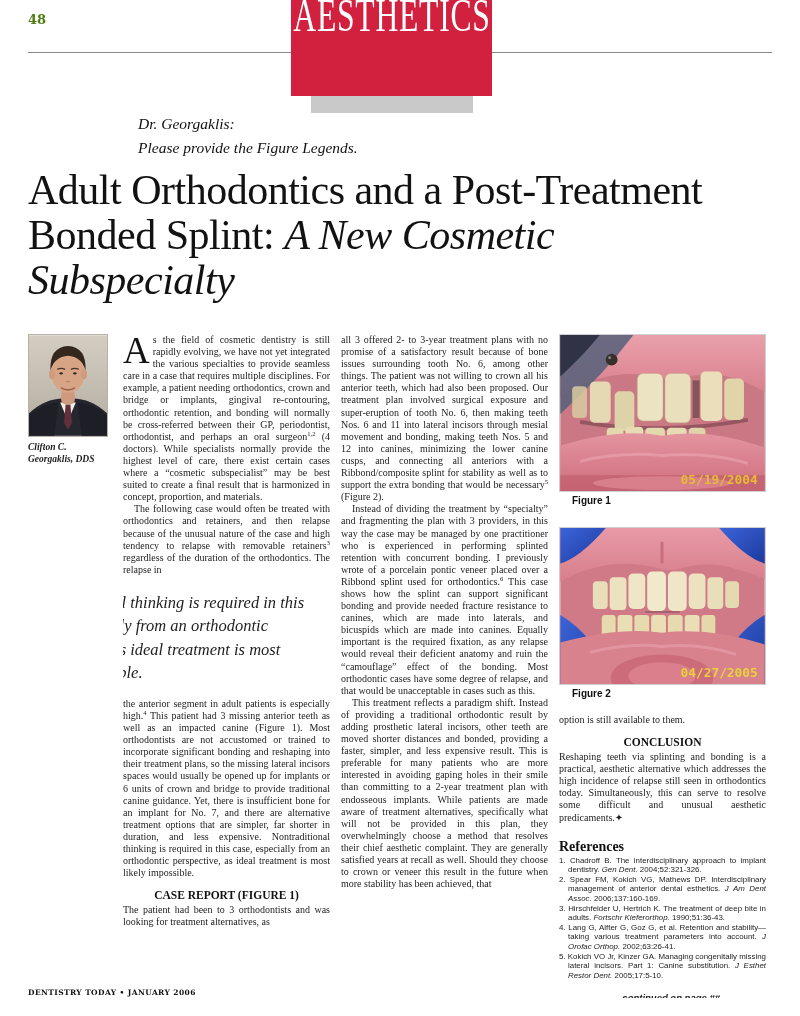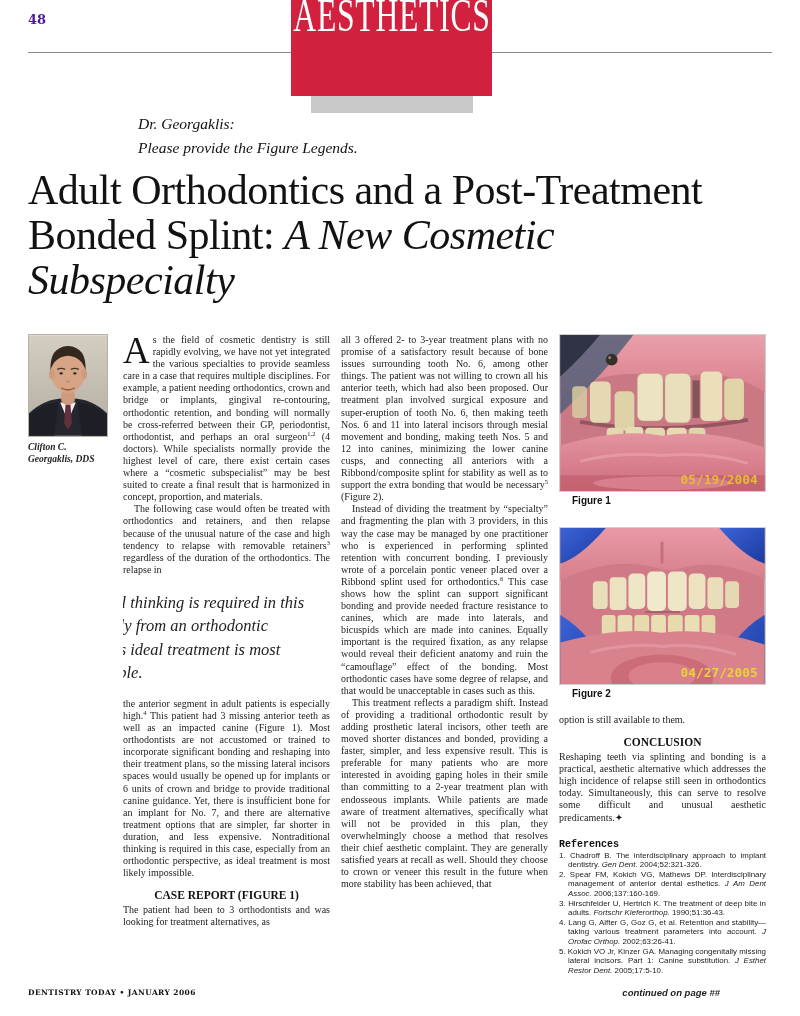--- a/index.html
+++ b/index.html
@@ -1,21 +1,21 @@
 <!DOCTYPE html>
 <html><head>
 <meta charset="utf-8">
 <style>
   html,body{margin:0;padding:0;background:#9a9a9a;}
   .page{position:relative;width:800px;height:1016px;background:#ffffff;overflow:hidden;
         font-family:"Liberation Serif",serif;color:#1c1c1c;}
 
   
   .page-num{position:absolute;left:28px;top:12px;font-size:13px;font-weight:bold;
-            font-family:"DejaVu Serif",serif;color:#4c1d95;}
+            font-family:"DejaVu Serif",serif;color:#4d7c0f;}
   .head-rule{position:absolute;left:28px;top:52px;width:744px;height:1px;background:#8a8a8a;}
   .banner{position:absolute;left:291px;top:0;width:201px;height:96px;background:#d2213e;
           display:flex;justify-content:center;z-index:2;}
   .banner-label{color:#fff;font-family:"Liberation Serif",serif;font-size:44px;line-height:40px;
           margin-bottom:14px;transform:scale(0.72,1.06);transform-origin:center bottom;
           letter-spacing:1px;white-space:nowrap;}
   .banner-shadow{position:absolute;left:311px;top:96px;width:162px;height:17px;background:#c9c9c9;z-index:1;}
 
   .proof-note{position:absolute;left:138px;top:112px;font-style:italic;font-size:15.5px;
           line-height:24px;color:#111;}
@@ -51,21 +51,21 @@
   .figure{margin:0 0 2px 0;}
   .figure svg{display:block;border:1px solid #cfcfcf;box-sizing:border-box;}
   .fig-caption{font-family:"Liberation Sans",sans-serif;font-weight:bold;font-size:10px;
           color:#111;margin:3px 0 0 1px;padding-left:12px;}
   .fig-gap{height:19px;}
   .col3-lead{margin-top:15px !important;}
 
   
   .end-mark{font-size:10px;}
   .refs{margin-top:15px;}
-  .refs-head{font-family:Liberation Mono, monospace;font-weight:bold;font-size:10px;color:#111;margin:0 0 1px 0;}
+  .refs-head{font-family:Liberation Serif, serif;font-weight:bold;font-size:14px;color:#111;margin:0 0 1px 0;}
   .refs ol{margin:0;padding:0;list-style:none;}
   .refs li{font-family:"Liberation Sans",sans-serif;font-size:7.9px;line-height:9.6px;
           color:#1c1c1c;padding-left:9px;text-indent:-9px;text-align:justify;}
   .refs .jrnl{font-style:italic;}
   .continued{font-family:"Liberation Sans",sans-serif;font-style:italic;font-weight:bold;
           font-size:9.5px;color:#222;text-align:right;padding-right:46px;margin-top:12px;}
 
   .footer{position:absolute;left:28px;top:988px;font-size:7.5px;font-weight:bold;
           letter-spacing:.4px;color:#111;font-family:"DejaVu Serif",serif;}
 </style>

